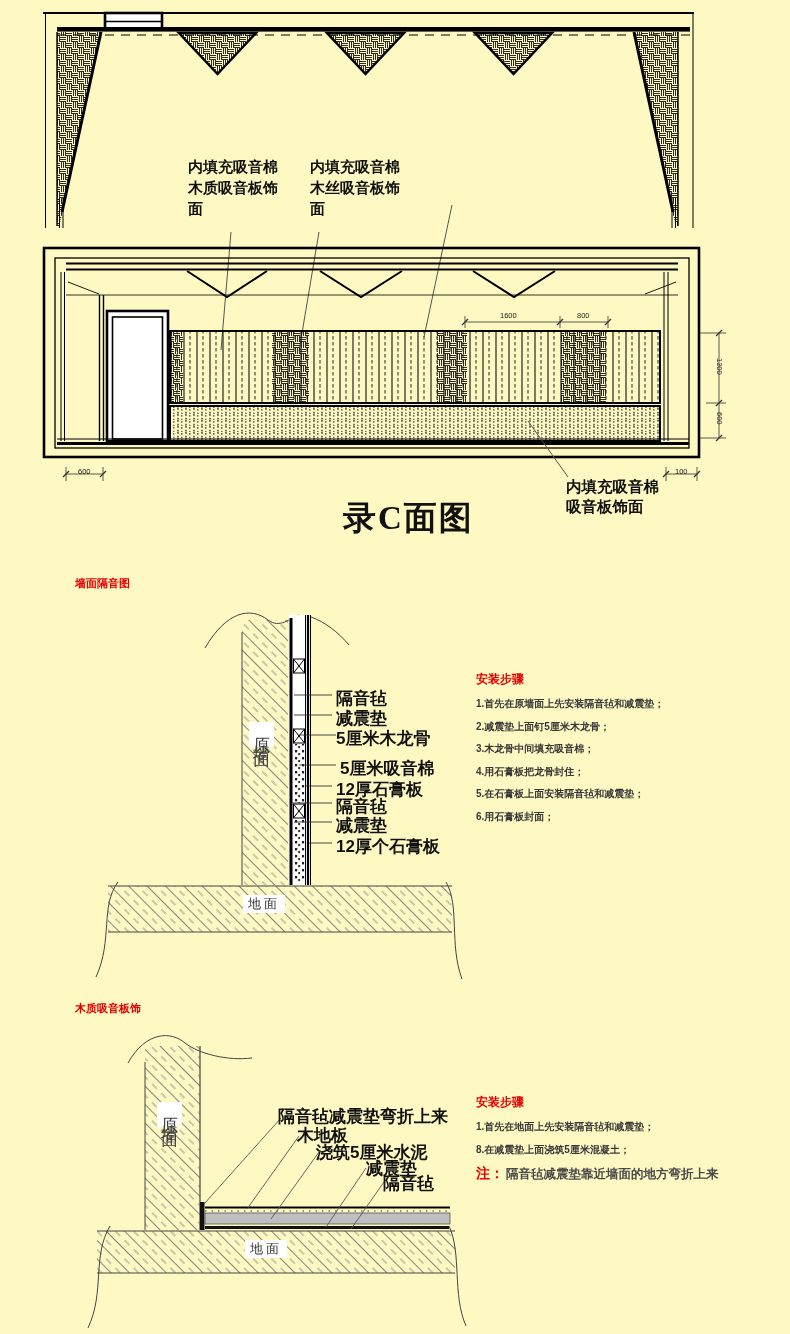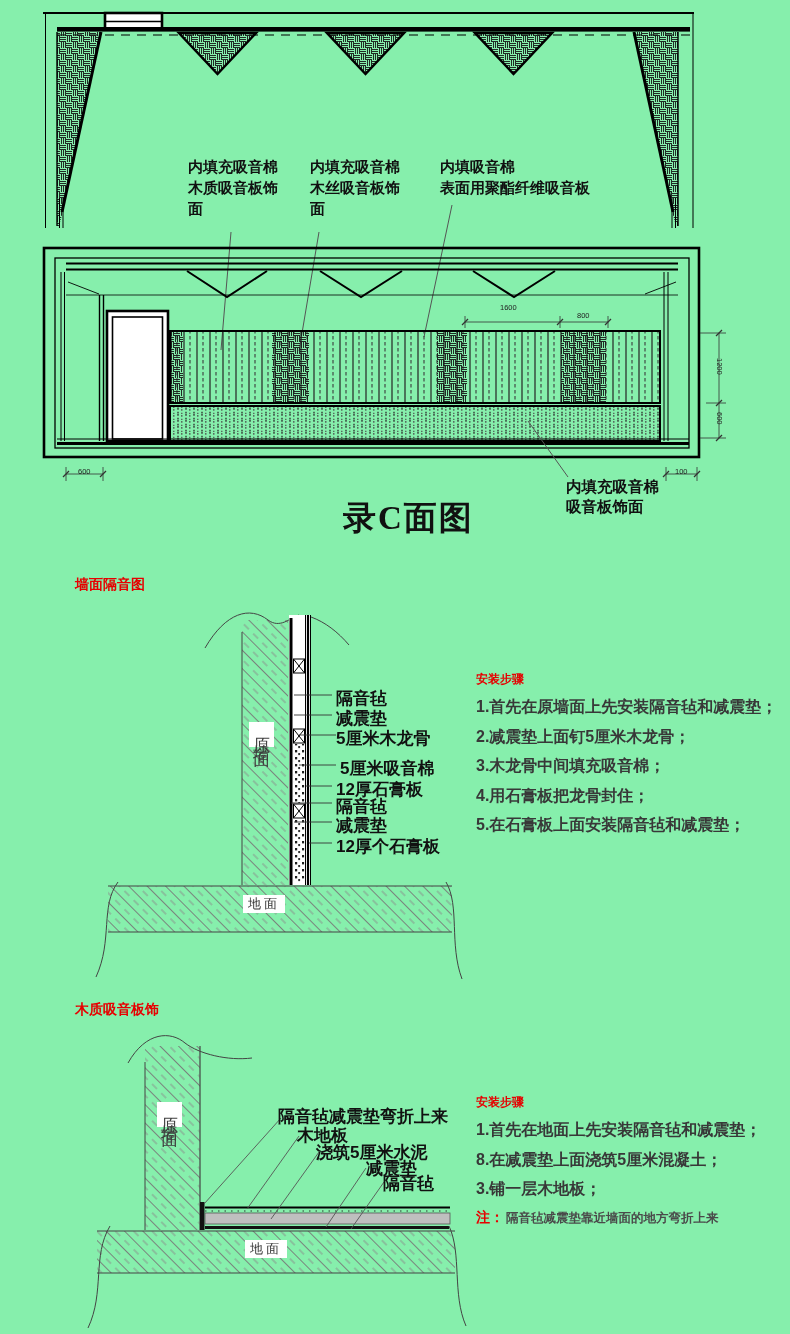--- a/index.html
+++ b/index.html
@@ -1,27 +1,27 @@
 <!DOCTYPE html>
 <html><head>
 <meta charset="utf-8">
 <style>
   html,body{margin:0;padding:0;background:#fff;}
-  .stage{position:relative;width:790px;height:1334px;background:#86efac;overflow:hidden;
+  .stage{position:relative;width:790px;height:1334px;background:#fef9c3;overflow:hidden;
          font-family:"Liberation Sans",sans-serif;color:#1a1a1a;}
   .abs{position:absolute;}
   svg{display:block;}
   .lbl{position:absolute;font-weight:700;font-size:15px;line-height:21px;color:#111;white-space:nowrap;}
   .dim{position:absolute;font-size:7.5px;color:#222;white-space:nowrap;}
   .dim.rot{transform:rotate(90deg);transform-origin:left top;}
   .title{position:absolute;font-family:"Liberation Serif",serif;font-weight:700;font-size:33px;letter-spacing:2px;color:#111;}
-  .red-h{position:absolute;font-weight:700;font-size:14px;color:#e60000;white-space:nowrap;}
+  .red-h{position:absolute;font-weight:700;font-size:11px;color:#e60000;white-space:nowrap;}
   .steps{position:absolute;width:300px;}
   .steps .sh{font-weight:700;font-size:12px;color:#e60000;margin-bottom:9px;}
-  .steps .st{font-weight:600;font-size:16px;color:#383838;margin-bottom:8.5px;white-space:nowrap;}
+  .steps .st{font-weight:600;font-size:10px;color:#383838;margin-bottom:8.5px;white-space:nowrap;}
   .steps .note{display:flex;align-items:baseline;margin-top:2px;white-space:nowrap;}
   .steps .note .np{font-weight:700;font-size:14px;color:#e60000;margin-right:2px;}
   .steps .note .nt{font-weight:600;font-size:12.5px;color:#4a4a4a;}
   .llab{position:absolute;font-weight:700;font-size:17px;color:#111;white-space:nowrap;}
   .vtext{position:absolute;writing-mode:vertical-rl;text-orientation:upright;font-family:"Liberation Serif",serif;
          font-size:17px;letter-spacing:7px;color:#3c3c3c;background:#fff;padding:2px 1px;}
   .gtext{position:absolute;font-family:"Liberation Serif",serif;font-size:13px;color:#333;background:#fff;padding:0 5px;letter-spacing:3px;}
   
   .wl0{left:336px;top:687px;} .wl1{left:336px;top:707px;} .wl2{left:336px;top:727px;}
   .wl3{left:340px;top:757px;} .wl4{left:336px;top:778px;} .wl5{left:336px;top:795px;}
@@ -235,26 +235,22 @@
   <div class="lbl" style="left:188px;top:156px">
     <div>内填充吸音棉</div>
     <div>木质吸音板饰</div>
     <div>面</div>
   </div>
   <div class="lbl" style="left:310px;top:156px">
     <div>内填充吸音棉</div>
     <div>木丝吸音板饰</div>
     <div>面</div>
   </div>
-  <div class="lbl" style="left:440px;top:156px">
-    <div>内填吸音棉</div>
-    <div>表面用聚酯纤维吸音板</div>
-  </div>
-
-  <span class="dim" style="left:500px;top:303px">1600</span>
+
+  <span class="dim" style="left:500px;top:311px">1600</span>
   <span class="dim" style="left:577px;top:311px">800</span>
   <span class="dim rot" style="left:724px;top:358px">1200</span>
   <span class="dim rot" style="left:724px;top:412px">600</span>
   <span class="dim" style="left:78px;top:467px">600</span>
   <span class="dim" style="left:675px;top:467px">100</span>
 
   <div class="title" style="left:343px;top:496px">录C面图</div>
   <div class="lbl" style="left:566px;top:477px;font-size:15.5px;line-height:20px">
     <div>内填充吸音棉</div>
     <div>吸音板饰面</div>
@@ -273,36 +269,36 @@
   <span class="llab wl6">减震垫</span>
   <span class="llab wl7">12厚个石膏板</span>
 
   <div class="steps" style="left:476px;top:671px">
     <div class="sh">安装步骤</div>
     <div class="st">1.首先在原墙面上先安装隔音毡和减震垫；</div>
     <div class="st">2.减震垫上面钉5厘米木龙骨；</div>
     <div class="st">3.木龙骨中间填充吸音棉；</div>
     <div class="st">4.用石膏板把龙骨封住；</div>
     <div class="st">5.在石膏板上面安装隔音毡和减震垫；</div>
+    <div class="st">6.用石膏板封面；</div>
   </div>
 
   <div class="red-h" style="left:75px;top:1001px">木质吸音板饰</div>
   <div class="vtext" style="left:157px;top:1102px">原墙面</div>
   <div class="gtext" style="left:245px;top:1240px">地面</div>
 
   <span class="llab fl0">隔音毡减震垫弯折上来</span>
   <span class="llab fl1">木地板</span>
   <span class="llab fl2">浇筑5厘米水泥</span>
   <span class="llab fl3">减震垫</span>
   <span class="llab fl4">隔音毡</span>
 
   <div class="steps" style="left:476px;top:1094px">
     <div class="sh">安装步骤</div>
     <div class="st">1.首先在地面上先安装隔音毡和减震垫；</div>
     <div class="st">8.在减震垫上面浇筑5厘米混凝土；</div>
-    <div class="st">3.铺一层木地板；</div>
     <div class="note">
       <span class="np">注：</span>
       <span class="nt">隔音毡减震垫靠近墙面的地方弯折上来</span>
     </div>
   </div>
 
 </div>
 
 </body></html>

